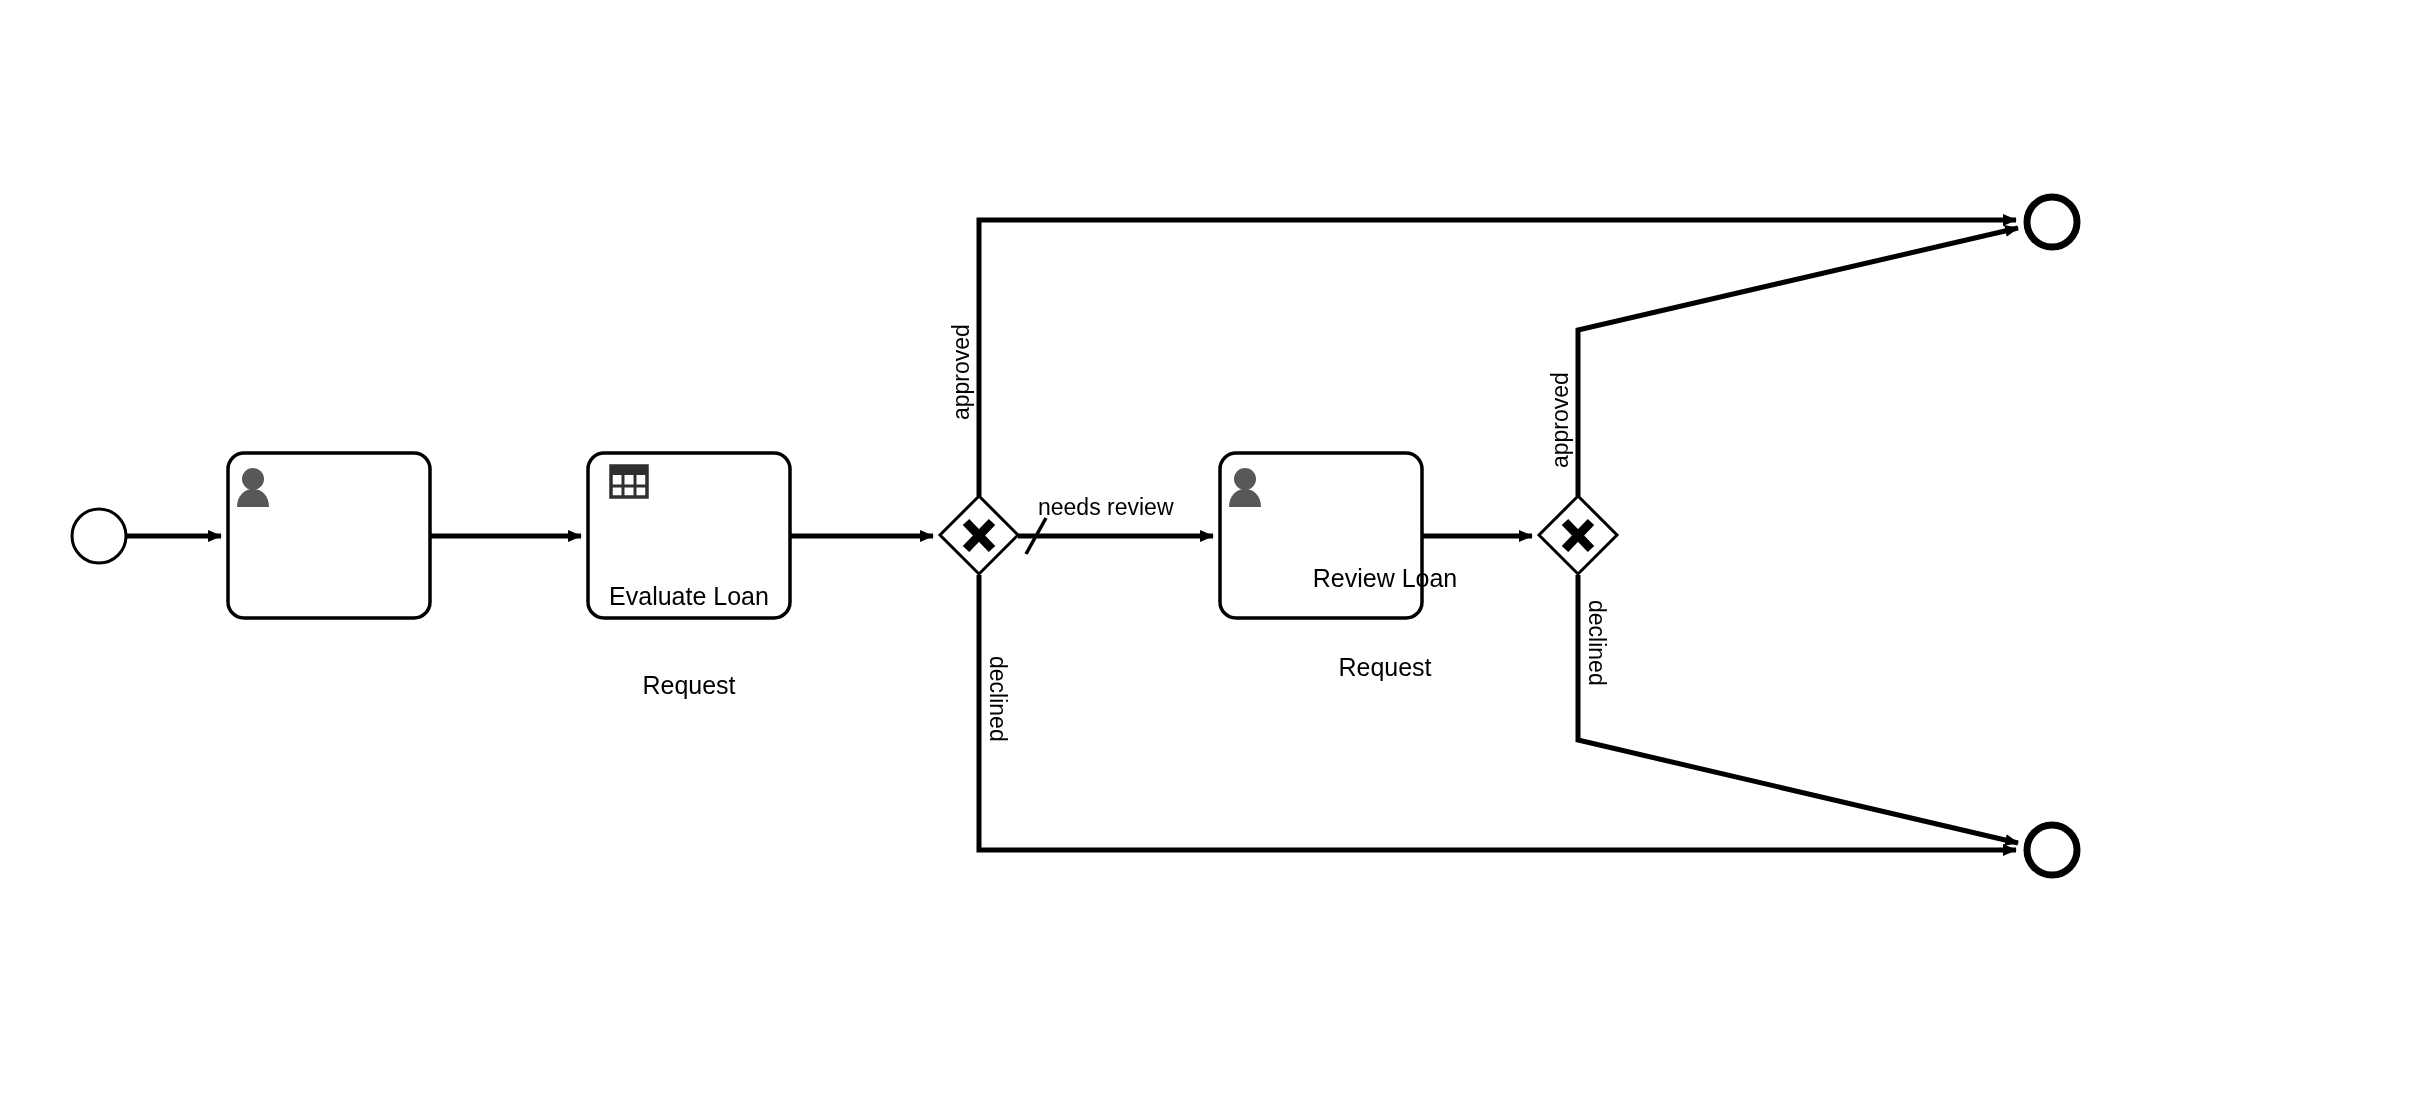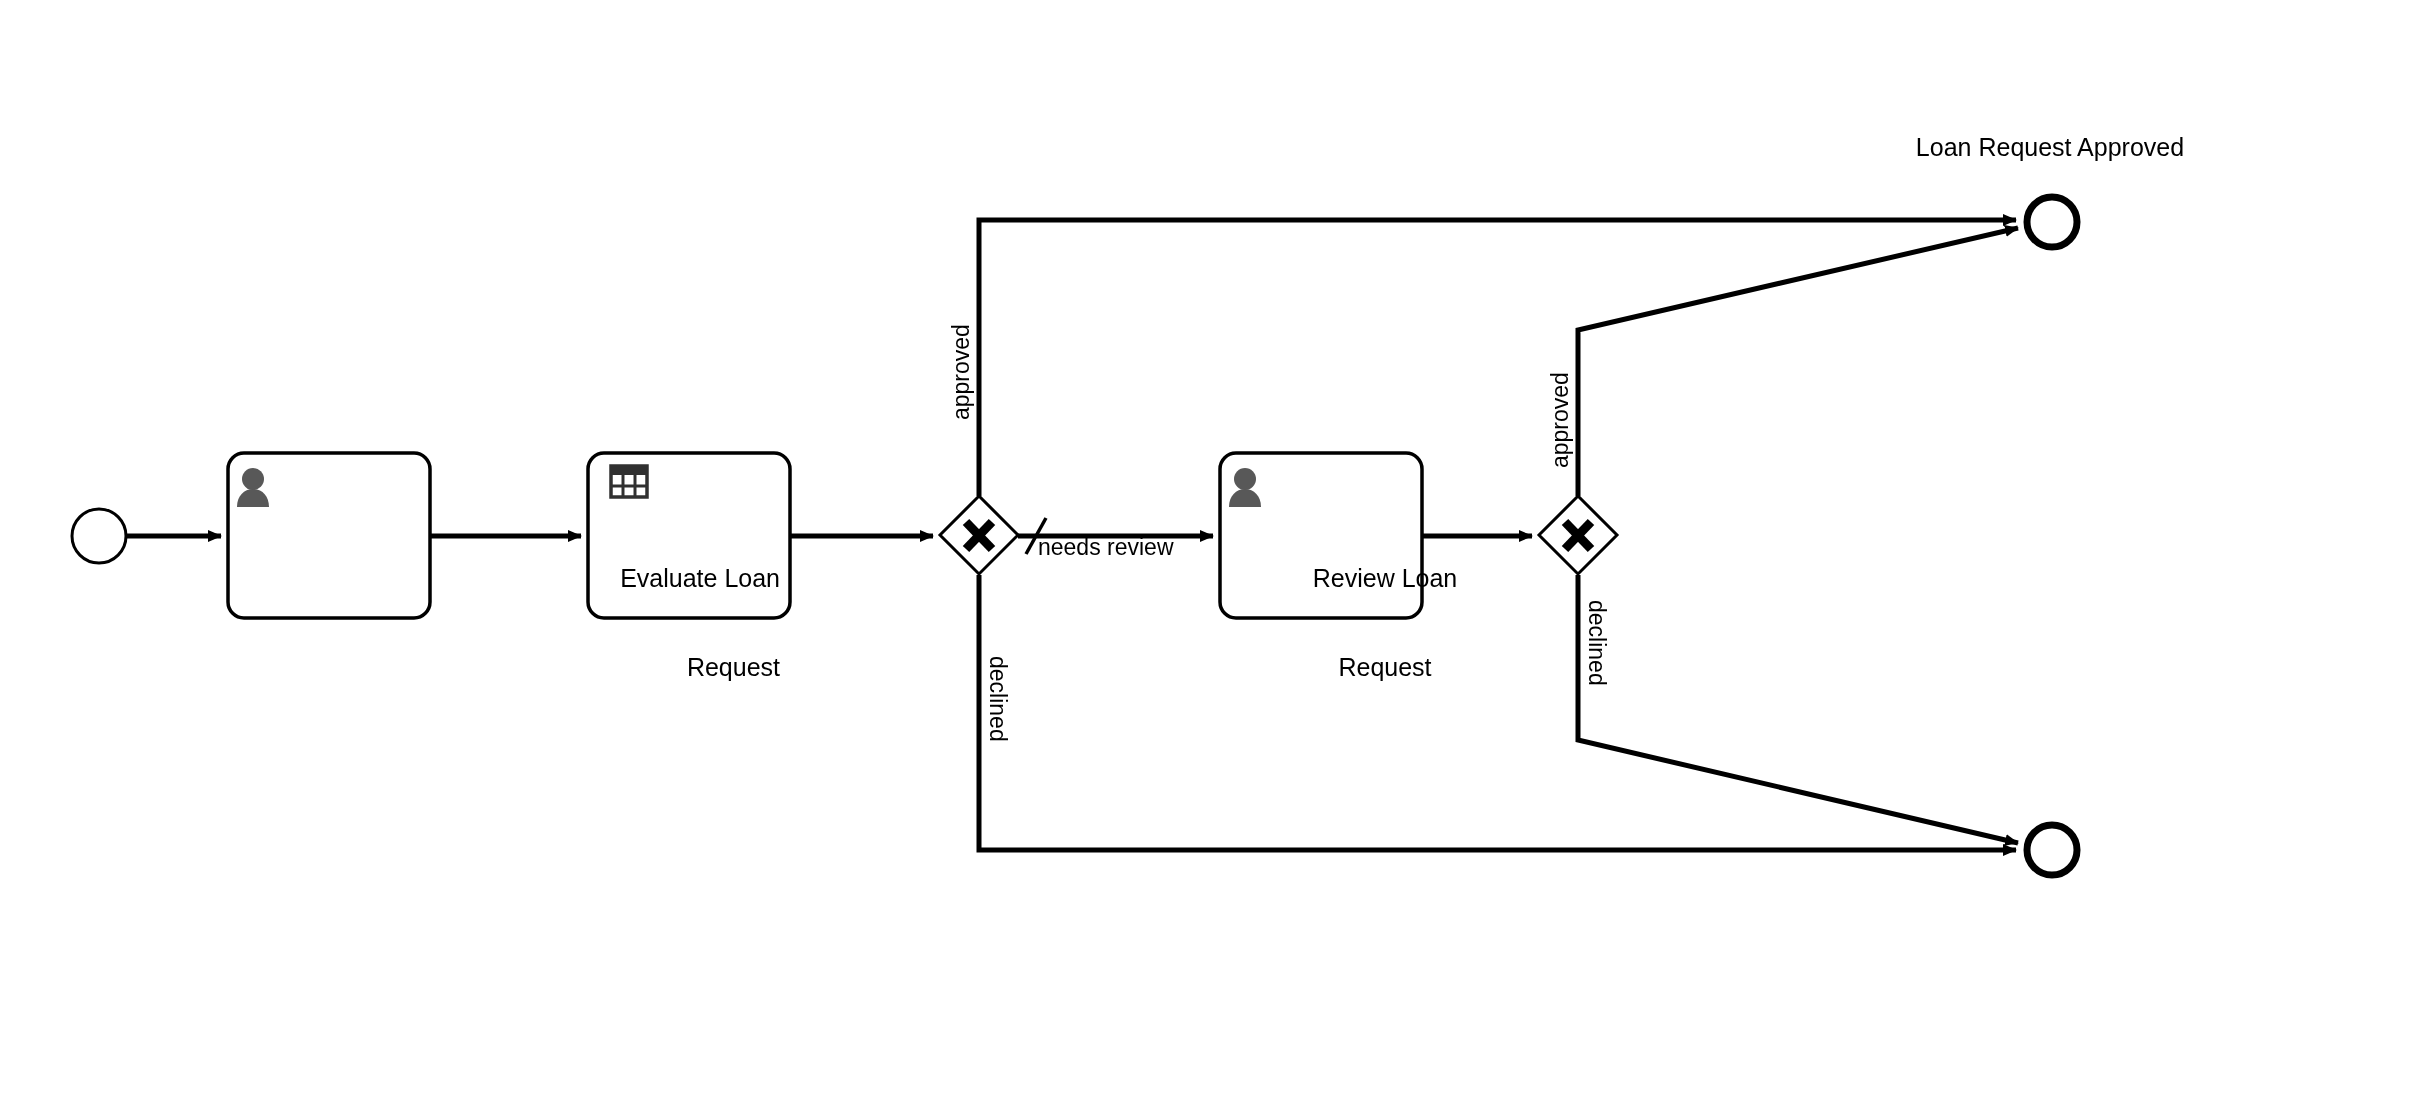--- a/index.html
+++ b/index.html
@@ -121,36 +121,35 @@
       <line x1="1565" y1="522" x2="1591" y2="549"></line>
       <line x1="1591" y1="522" x2="1565" y2="549"></line>
     </g>
 
     <circle cx="2052" cy="222" r="25" fill="#ffffff" stroke="#000000" stroke-width="7"></circle>
 
     <circle cx="2052" cy="850" r="25" fill="#ffffff" stroke="#000000" stroke-width="7"></circle>
   </svg>
 
 
-  <div class="bpmn-label task-label" style="left:598px; top:505px; width:182px;text-align:right;">
+  <div class="bpmn-label task-label" style="left:598px; top:523px; width:182px;">
     <div>Evaluate Loan</div>
     <div>Request</div>
   </div>
 
   <div class="bpmn-label task-label" style="left:1294px; top:505px; width:182px;">
     <div>Review Loan</div>
     <div>Request</div>
   </div>
 
-  <div class="bpmn-label event-label" style="left:1800px; top:133px; width:500px;">Loan Request Approved</div>
 
 
   <div class="bpmn-label flow-label flow-label-vert-up" style="left:948px; top:420px;">approved</div>
 
-  <div class="bpmn-label flow-label" style="left:1038px; top:494px;margin-top:40px;">needs review</div>
+  <div class="bpmn-label flow-label" style="left:1038px; top:494px;">needs review</div>
 
   <div class="bpmn-label flow-label flow-label-vert-down" style="left:1011px; top:656px;">declined</div>
 
   <div class="bpmn-label flow-label flow-label-vert-up" style="left:1547px; top:468px;">approved</div>
 
   <div class="bpmn-label flow-label flow-label-vert-down" style="left:1610px; top:600px;">declined</div>
 
 </div>
 
 </body></html>

